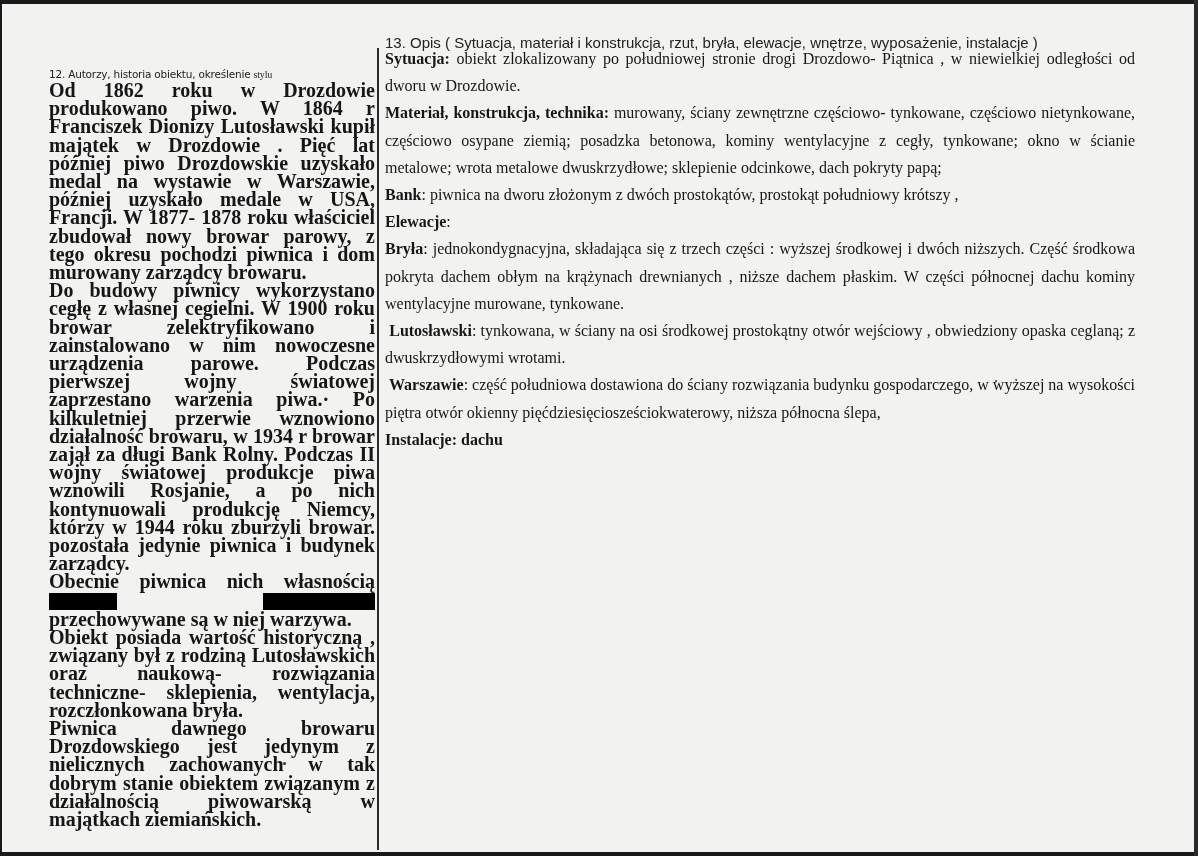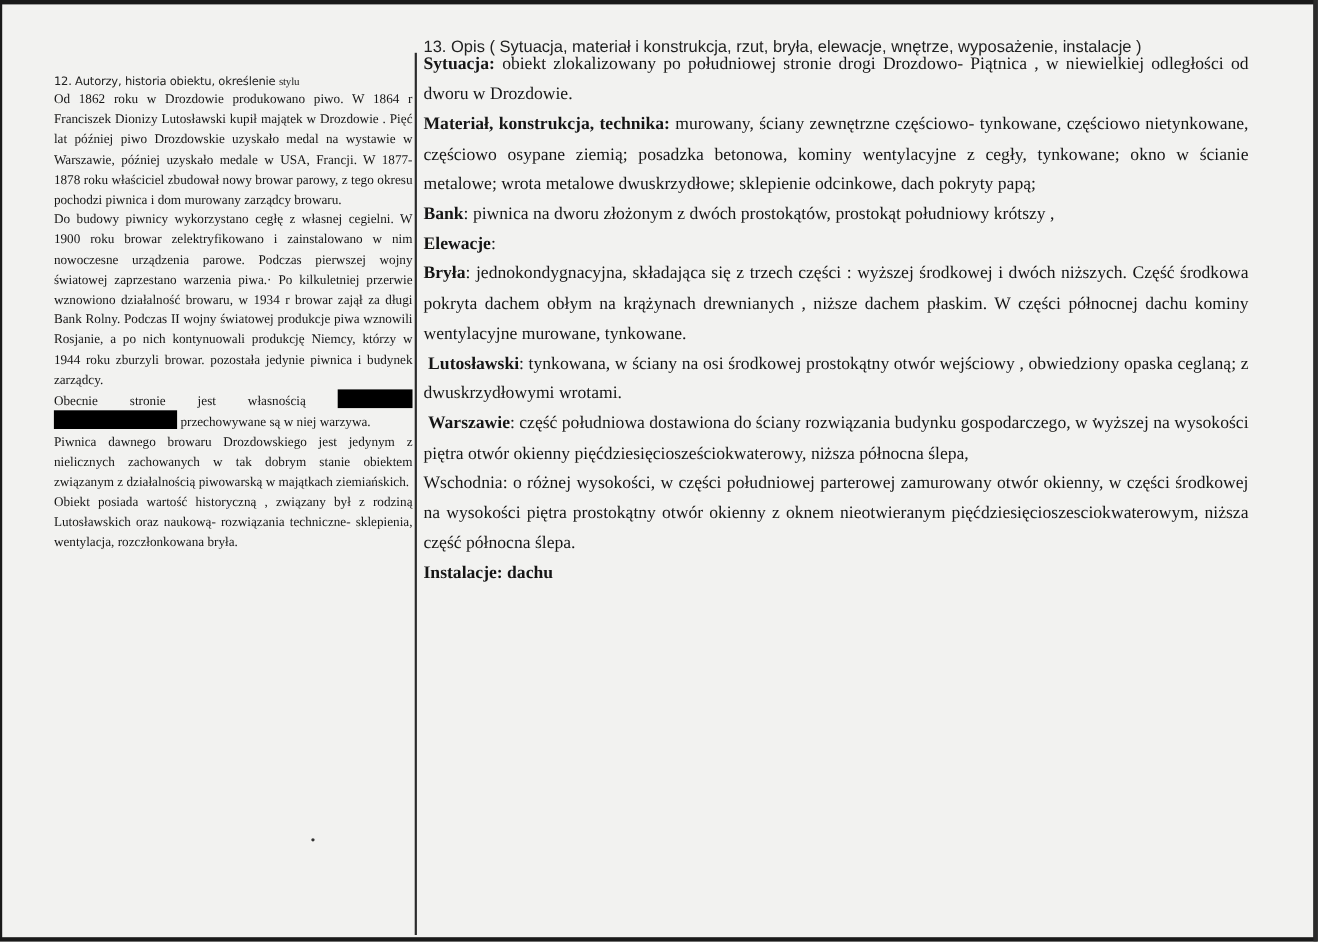--- a/index.html
+++ b/index.html
@@ -32,22 +32,23 @@
   .hdr-left {
     font-family:"DejaVu Sans", sans-serif; font-size:10.5px; line-height:13px; color:#222;
     letter-spacing:-0.2px; white-space:nowrap;
   }
   .hdr-left .small { font-family:"Liberation Serif", serif; font-size:10px; }
   .hdr-right {
     font-family:Liberation Sans, sans-serif; font-size:15px; line-height:13px; color:#222;
     white-space:nowrap;
   }
   .lp {
-    font-size:12px; line-height:18.2px; text-align:justify; margin:0;
+    font-size:20px; line-height:18.2px; text-align:justify; margin:0;
     text-align-last:left;
+    font-weight:bold;
   }
   .lp + .lp { margin-top:0; }
   .redact {
     display:inline-block; background:#000; height:17px; vertical-align:-3px;
   }
   .rp {
     font-size:16px; line-height:27.2px; margin:0; text-align:justify;
   }
   .rp b { font-weight:bold; }
   .dot {
@@ -62,32 +63,31 @@
 <div class="divider-stub"></div>
 <div class="divider"></div>
 
 <div class="col-left">
   <div class="hdr-left">
     <span>12. Autorzy, historia obiektu, określenie</span>
     <span class="small">stylu</span>
   </div>
   <p class="lp"> Od 1862 roku w Drozdowie produkowano piwo. W 1864 r Franciszek Dionizy Lutosławski kupił majątek w Drozdowie . Pięć lat później piwo Drozdowskie uzyskało medal na wystawie w Warszawie, później uzyskało medale w USA, Francji. W 1877- 1878 roku właściciel zbudował nowy browar parowy, z tego okresu pochodzi piwnica i dom murowany zarządcy browaru.</p>
   <p class="lp">Do budowy piwnicy wykorzystano cegłę z własnej cegielni. W 1900 roku browar zelektryfikowano i zainstalowano w nim nowoczesne urządzenia parowe. Podczas pierwszej wojny światowej zaprzestano warzenia piwa.· Po kilkuletniej przerwie wznowiono działalność browaru, w 1934 r browar zajął za długi Bank Rolny. Podczas II wojny światowej produkcje piwa wznowili Rosjanie, a po nich kontynuowali produkcję Niemcy, którzy w 1944 roku zburzyli browar. pozostała jedynie piwnica i budynek zarządcy.</p>
-  <p class="lp"><span>Obecnie stronie jest własnością</span> <span class="redact" style="width:68px"></span> <span class="redact" style="width:112px"></span><span> przechowywane są w niej warzywa.</span></p>
+  <p class="lp"><span>Obecnie piwnica nich własnością</span> <span class="redact" style="width:68px"></span> <span class="redact" style="width:112px"></span><span> przechowywane są w niej warzywa.</span></p>
+  <p class="lp">Obiekt posiada wartość historyczną , związany był z rodziną Lutosławskich oraz naukową- rozwiązania techniczne- sklepienia, wentylacja, rozczłonkowana bryła.</p>
   <p class="lp">Piwnica dawnego browaru Drozdowskiego jest jedynym z nielicznych zachowanych w tak dobrym stanie obiektem związanym z działalnością piwowarską w majątkach ziemiańskich.</p>
-  <p class="lp">Obiekt posiada wartość historyczną , związany był z rodziną Lutosławskich oraz naukową- rozwiązania techniczne- sklepienia, wentylacja, rozczłonkowana bryła.</p>
 </div>
 
 <div class="col-right">
   <div class="hdr-right">13. Opis ( Sytuacja, materiał i konstrukcja, rzut, bryła, elewacje, wnętrze, wyposażenie, instalacje )</div>
   <p class="rp" style="margin-top:-4px"><b>Sytuacja:</b><span>   obiekt zlokalizowany po  południowej stronie  drogi Drozdowo- Piątnica , w niewielkiej odległości od dworu w Drozdowie.</span></p>
   <p class="rp"><b>Materiał, konstrukcja, technika:</b><span> murowany, ściany zewnętrzne częściowo- tynkowane, częściowo nietynkowane, częściowo osypane ziemią; posadzka betonowa, kominy wentylacyjne z cegły, tynkowane; okno w ścianie  metalowe; wrota metalowe dwuskrzydłowe; sklepienie odcinkowe, dach pokryty papą;</span></p>
   <p class="rp"><b>Bank</b><span>: piwnica na dworu złożonym z dwóch prostokątów, prostokąt południowy krótszy ,</span></p>
   <p class="rp"><b>Elewacje</b><span>:</span></p>
   <p class="rp"><b>Bryła</b><span>: jednokondygnacyjna, składająca się z trzech części : wyższej środkowej i dwóch niższych. Część środkowa pokryta dachem obłym na krążynach drewnianych , niższe dachem płaskim. W części północnej dachu  kominy wentylacyjne murowane, tynkowane.</span></p>
   <p class="rp">&nbsp;<b>Lutosławski</b><span>: tynkowana, w ściany na osi środkowej prostokątny otwór wejściowy , obwiedziony opaska ceglaną;  z dwuskrzydłowymi wrotami.</span></p>
   <p class="rp">&nbsp;<b>Warszawie</b><span>: część południowa dostawiona do ściany rozwiązania budynku gospodarczego, w wyższej na wysokości  piętra otwór okienny pięćdziesięciosześciokwaterowy,  niższa północna ślepa,</span></p>
-  <p class="rp"> Wschodnia: o różnej wysokości,  w części południowej  parterowej zamurowany otwór okienny, w części środkowej  na  wysokości  piętra     prostokątny  otwór  okienny  z  oknem  nieotwieranym pięćdziesięcioszesciokwaterowym, niższa część północna  ślepa.</p>
   <p class="rp"><b>Instalacje: dachu</b></p>
 </div>
 
 <div class="dot" style="left:283px; top:762px"></div>
 <div class="dot" style="left:995px; top:380px; width:2px; height:2px"></div>
 
 </body></html>

